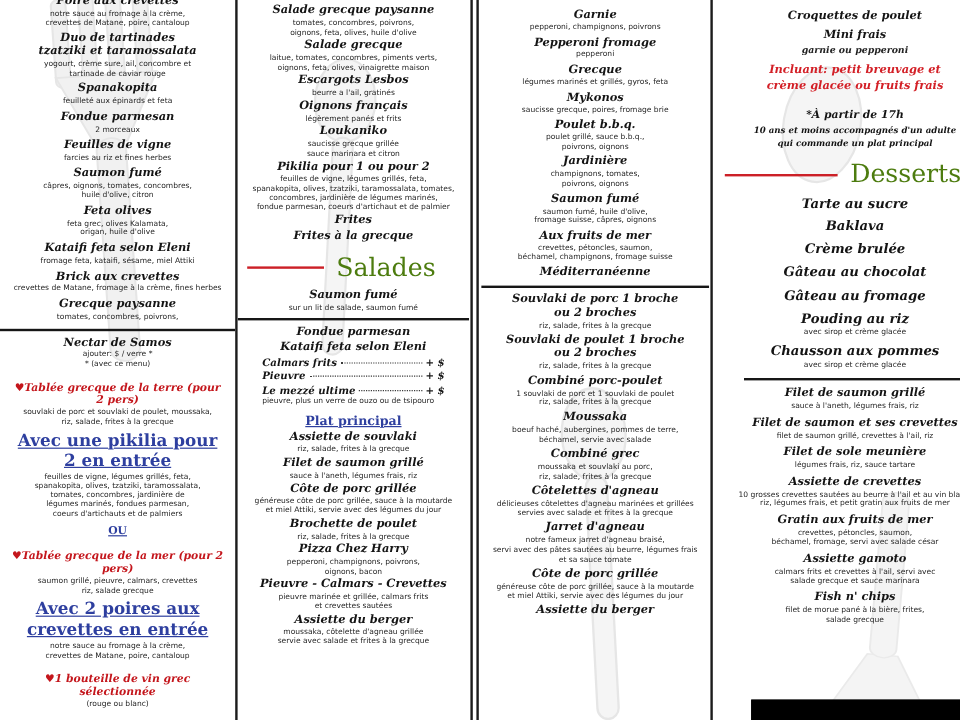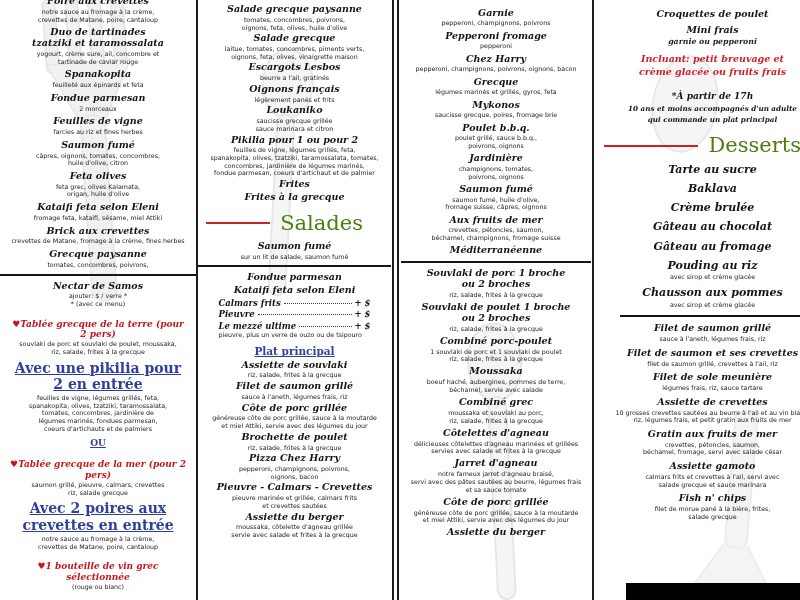--- a/index.html
+++ b/index.html
@@ -308,24 +308,20 @@
   <div class="col" id="col3">
       <div class="entry">
         <div class="entry-name">Garnie</div>
         <div class="entry-desc">pepperoni, champignons, poivrons</div>
       </div>
       <div class="entry">
         <div class="entry-name">Pepperoni fromage</div>
         <div class="entry-desc">pepperoni</div>
       </div>
       <div class="entry">
-        <div class="entry-name">Chez Harry</div>
-        <div class="entry-desc">pepperoni, champignons, poivrons, oignons, bacon</div>
-      </div>
-      <div class="entry">
         <div class="entry-name">Grecque</div>
         <div class="entry-desc">légumes marinés et grillés, gyros, feta</div>
       </div>
       <div class="entry">
         <div class="entry-name">Mykonos</div>
         <div class="entry-desc">saucisse grecque, poires, fromage brie</div>
       </div>
       <div class="entry">
         <div class="entry-name">Poulet b.b.q.</div>
         <div class="entry-desc">poulet grillé, sauce b.b.q.,

